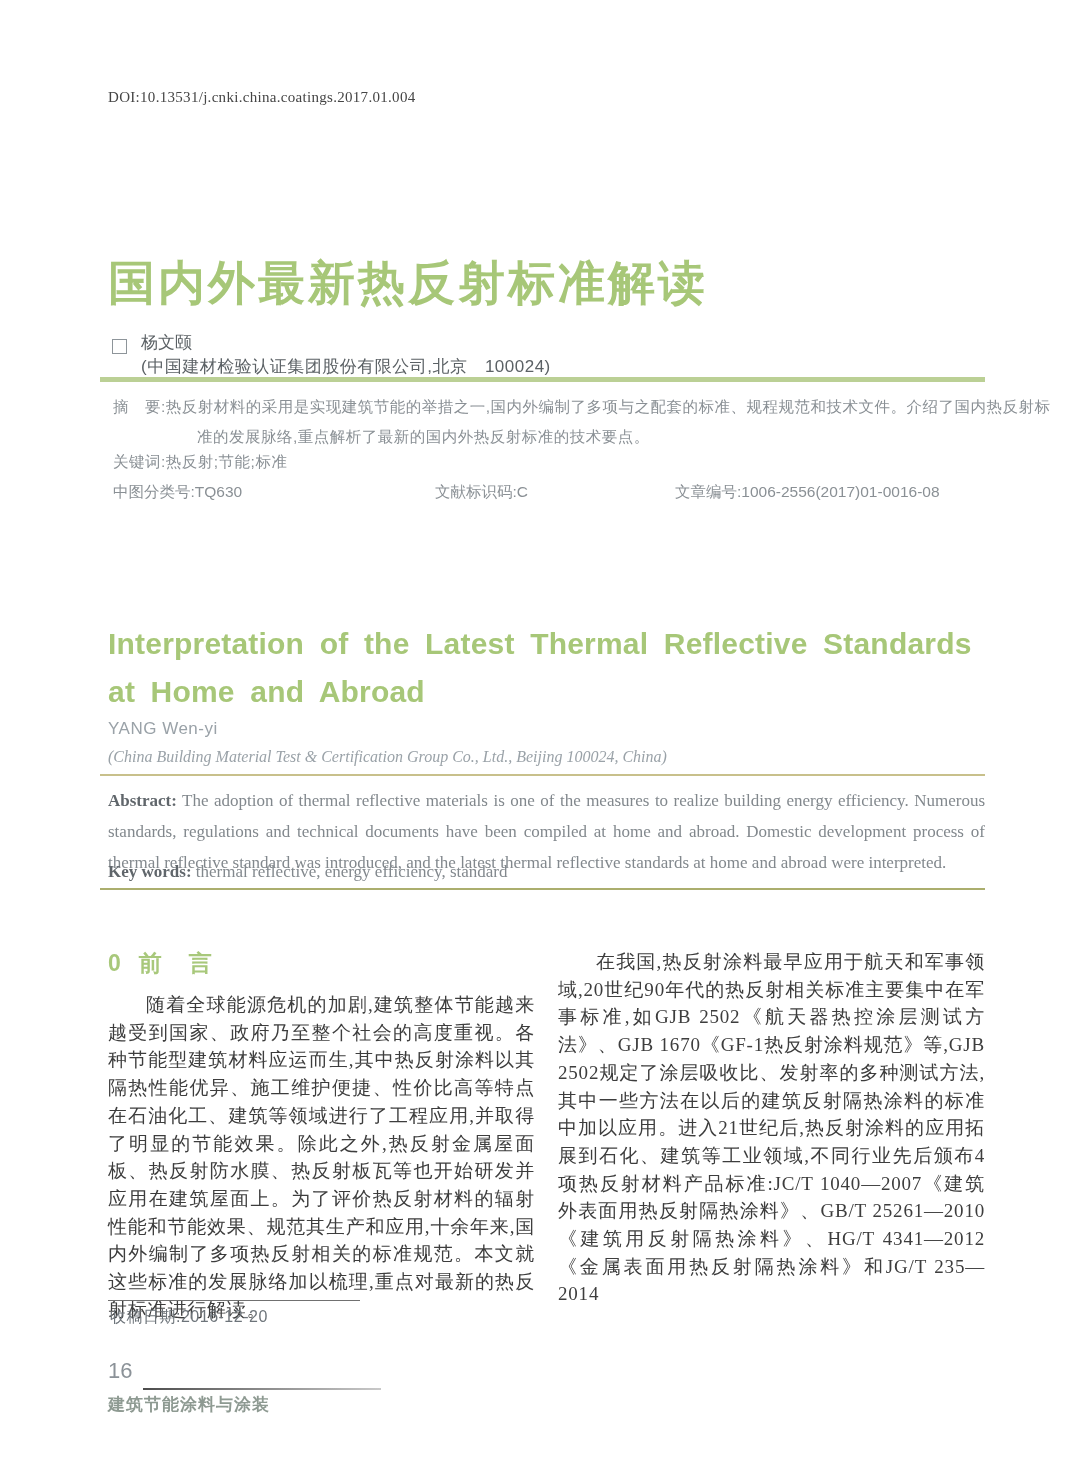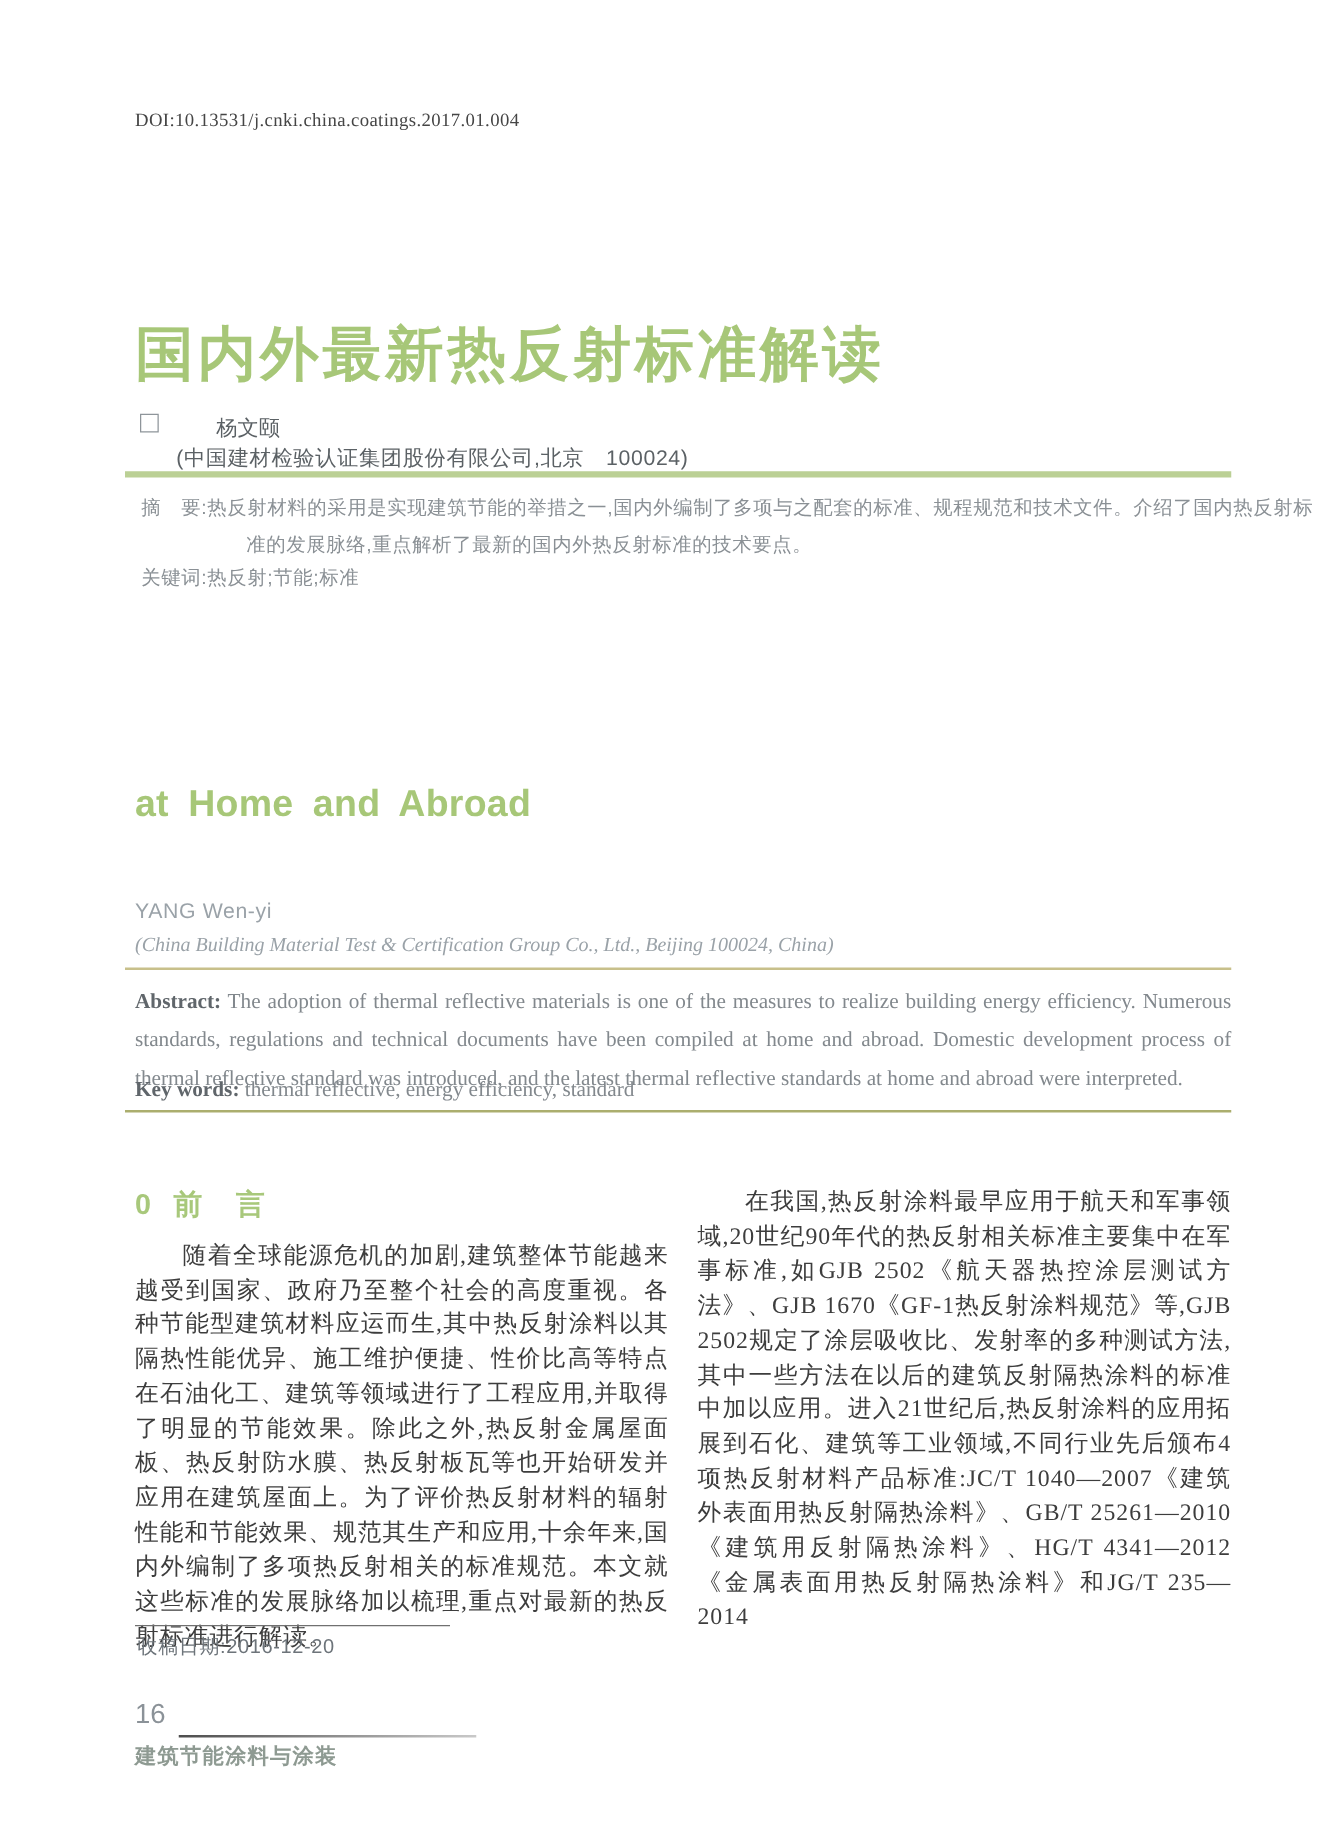--- a/index.html
+++ b/index.html
@@ -29,21 +29,21 @@
   }
 
   
   .title-cn{
     position:absolute;top:252px;left:108px;width:880px;
     font-size:47px;font-weight:bold;letter-spacing:3px;
     color:#a7c778;
   }
   .author-row{
     position:absolute;top:331px;left:112px;
-    font-size:17px;color:#5b6165;display:flex;align-items:flex-start;gap:32px;
+    font-size:17px;color:#5b6165;display:flex;align-items:flex-end;
   }
   .author-box{
     display:inline-block;width:13px;height:13px;
     border:1px solid #8e959a;margin-right:14px;
   }
   .affil-cn{
     position:absolute;top:355px;left:141px;
     font-size:17px;color:#5b6165;letter-spacing:0.5px;
   }
   .green-rule{
@@ -169,22 +169,28 @@
   <h1 class="title-cn" style="margin:0;">国内外最新热反射标准解读</h1>
   <div class="author-row">
     <span class="author-box"></span>
     <span>杨文颐</span>
   </div>
   <div class="affil-cn">(中国建材检验认证集团股份有限公司,北京　100024)</div>
   <div class="green-rule"></div>
 
   <div class="abs-cn"><span class="lbl">摘　要:</span><span>热反射材料的采用是实现建筑节能的举措之一,国内外编制了多项与之配套的标准、规程规范和技术文件。介绍了国内热反射标准的发展脉络,重点解析了最新的国内外热反射标准的技术要点。</span></div>
   <div class="kw-cn"><span>关键词:</span><span>热反射;节能;标准</span></div>
+  <div class="clc-row">
+    <span class="clc"><span>中图分类号:</span><span>TQ630</span></span>
+    <span class="code"><span>文献标识码:</span><span>C</span></span>
+    <span class="artid"><span>文章编号:</span><span>1006-2556(2017)01-0016-08</span></span>
+  </div>
 
   <div class="title-en">
+    <div>Interpretation of the Latest Thermal Reflective Standards</div>
     <div>at Home and Abroad</div>
   </div>
   <div class="author-en">YANG Wen-yi</div>
   <div class="affil-en">(China Building Material Test &amp; Certification Group Co., Ltd., Beijing 100024, China)</div>
   <div class="olive-line-1"></div>
 
   <div class="abs-en"><span class="lbl">Abstract:</span><span> The adoption of thermal reflective materials is one of the measures to realize building energy efficiency. Numerous standards, regulations and technical documents have been compiled at home and abroad. Domestic development process of thermal reflective standard was introduced, and the latest thermal reflective standards at home and abroad were interpreted.</span></div>
   <div class="kw-en"><span class="lbl">Key words:</span><span> thermal reflective, energy efficiency, standard</span></div>
   <div class="olive-line-2"></div>
 

